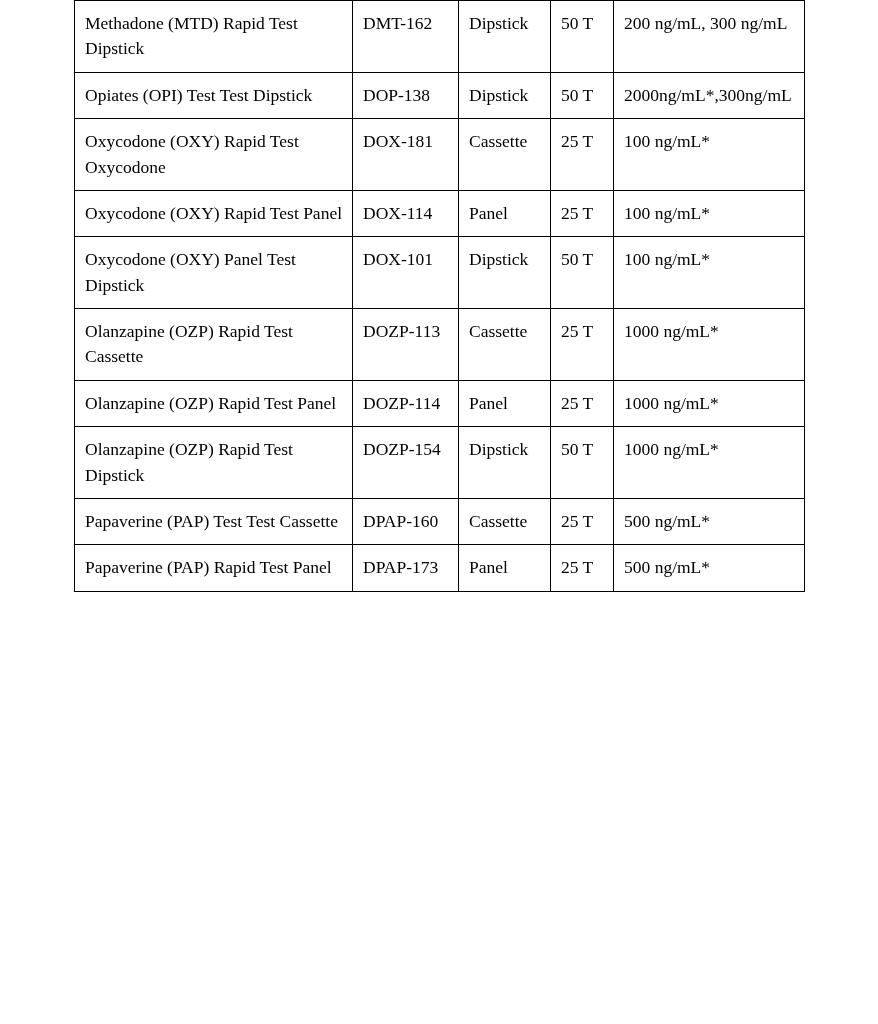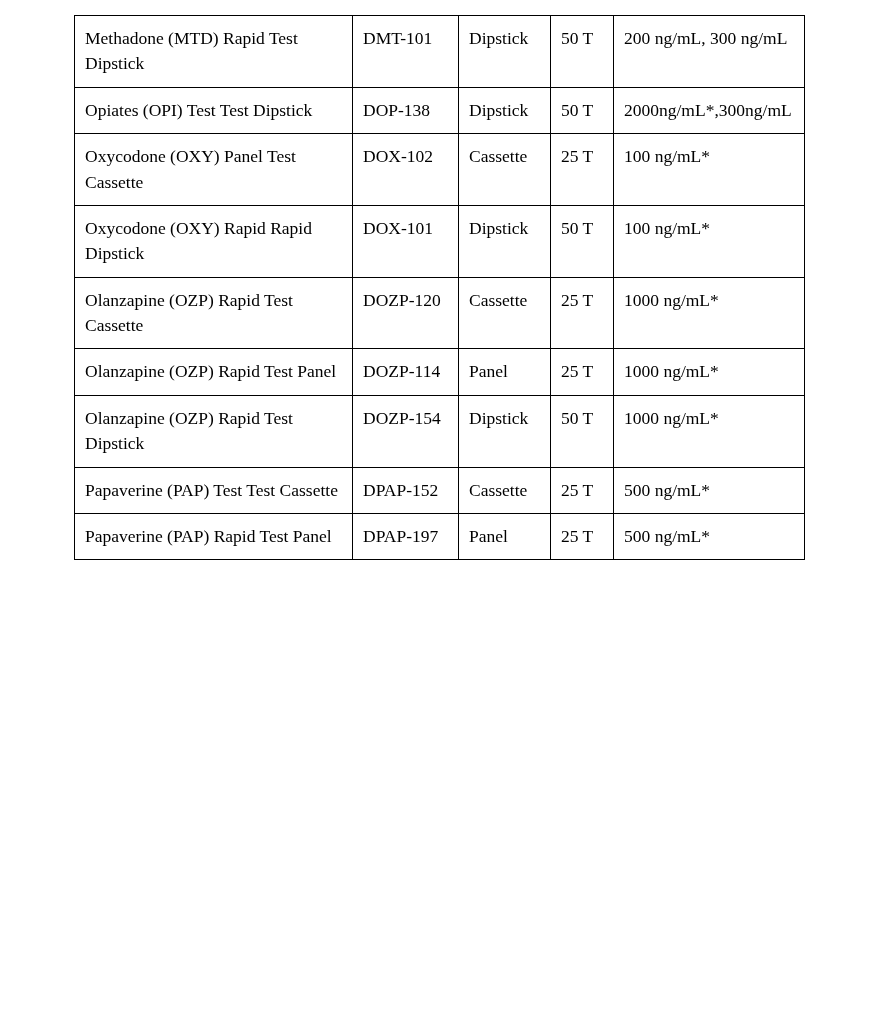--- a/index.html
+++ b/index.html
@@ -12,21 +12,21 @@
     height: 1024px;
     font-family: "Liberation Serif", serif;
     color: #000000;
     overflow: hidden;
   }
   .page {
     position: relative;
     width: 878px;
     height: 820px;
     box-sizing: border-box;
-    padding: 15px 74px 0 74px;
+    padding: 0 74px 0 74px;
   }
   table.product-table {
     width: 730px;
     border-collapse: collapse;
     table-layout: fixed;
     font-size: 17.5px;
     line-height: 1.45;
   }
   table.product-table td {
     border: 1.6px solid #000000;
@@ -55,76 +55,83 @@
     <colgroup>
       <col class="c-name">
       <col class="c-code">
       <col class="c-format">
       <col class="c-qty">
       <col class="c-cutoff">
     </colgroup>
     <tbody>
       <tr>
         <td class="cell-name">Methadone (MTD) Rapid Test Dipstick</td>
-        <td class="cell-code">DMT-101</td>
+        <td class="cell-code">DMT-162</td>
         <td class="cell-format">Dipstick</td>
         <td class="cell-qty">50 T</td>
         <td class="cell-cutoff">200 ng/mL, 300 ng/mL</td>
       </tr>
       <tr>
         <td class="cell-name">Opiates (OPI) Test Test Dipstick</td>
         <td class="cell-code">DOP-138</td>
         <td class="cell-format">Dipstick</td>
         <td class="cell-qty">50 T</td>
         <td class="cell-cutoff">2000ng/mL*,300ng/mL</td>
       </tr>
       <tr>
-        <td class="cell-name">Oxycodone (OXY) Panel Test Cassette</td>
-        <td class="cell-code">DOX-102</td>
+        <td class="cell-name">Oxycodone (OXY) Rapid Test Oxycodone</td>
+        <td class="cell-code">DOX-181</td>
         <td class="cell-format">Cassette</td>
         <td class="cell-qty">25 T</td>
         <td class="cell-cutoff">100 ng/mL*</td>
       </tr>
       <tr>
-        <td class="cell-name">Oxycodone (OXY) Rapid Rapid Dipstick</td>
+        <td class="cell-name">Oxycodone (OXY) Rapid Test Panel</td>
+        <td class="cell-code">DOX-114</td>
+        <td class="cell-format">Panel</td>
+        <td class="cell-qty">25 T</td>
+        <td class="cell-cutoff">100 ng/mL*</td>
+      </tr>
+      <tr>
+        <td class="cell-name">Oxycodone (OXY) Panel Test Dipstick</td>
         <td class="cell-code">DOX-101</td>
         <td class="cell-format">Dipstick</td>
         <td class="cell-qty">50 T</td>
         <td class="cell-cutoff">100 ng/mL*</td>
       </tr>
       <tr>
         <td class="cell-name">Olanzapine (OZP) Rapid Test Cassette</td>
-        <td class="cell-code">DOZP-120</td>
+        <td class="cell-code">DOZP-113</td>
         <td class="cell-format">Cassette</td>
         <td class="cell-qty">25 T</td>
         <td class="cell-cutoff">1000 ng/mL*</td>
       </tr>
       <tr>
         <td class="cell-name">Olanzapine (OZP) Rapid Test Panel</td>
         <td class="cell-code">DOZP-114</td>
         <td class="cell-format">Panel</td>
         <td class="cell-qty">25 T</td>
         <td class="cell-cutoff">1000 ng/mL*</td>
       </tr>
       <tr>
         <td class="cell-name">Olanzapine (OZP) Rapid Test Dipstick</td>
         <td class="cell-code">DOZP-154</td>
         <td class="cell-format">Dipstick</td>
         <td class="cell-qty">50 T</td>
         <td class="cell-cutoff">1000 ng/mL*</td>
       </tr>
       <tr>
         <td class="cell-name">Papaverine (PAP) Test Test Cassette</td>
-        <td class="cell-code">DPAP-152</td>
+        <td class="cell-code">DPAP-160</td>
         <td class="cell-format">Cassette</td>
         <td class="cell-qty">25 T</td>
         <td class="cell-cutoff">500 ng/mL*</td>
       </tr>
       <tr>
         <td class="cell-name">Papaverine (PAP) Rapid Test Panel</td>
-        <td class="cell-code">DPAP-197</td>
+        <td class="cell-code">DPAP-173</td>
         <td class="cell-format">Panel</td>
         <td class="cell-qty">25 T</td>
         <td class="cell-cutoff">500 ng/mL*</td>
       </tr>
     </tbody>
   </table>
 </div>
 
 </body></html>

